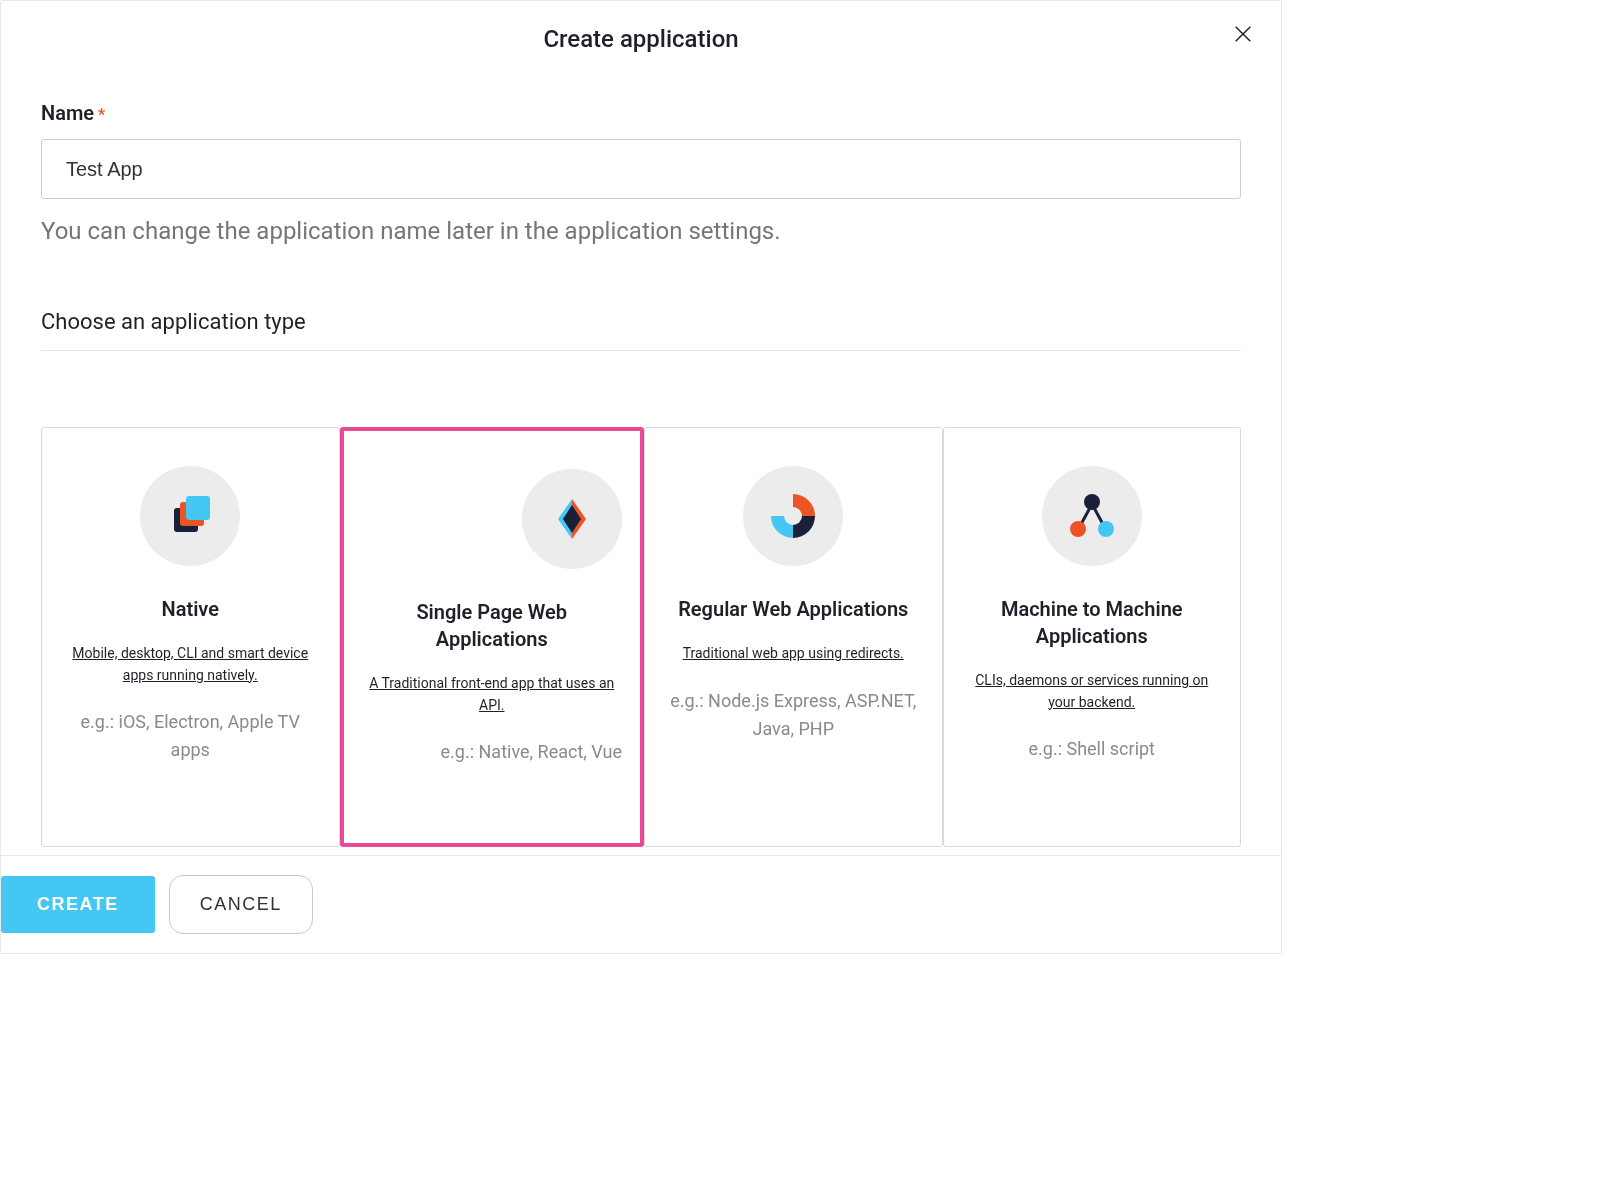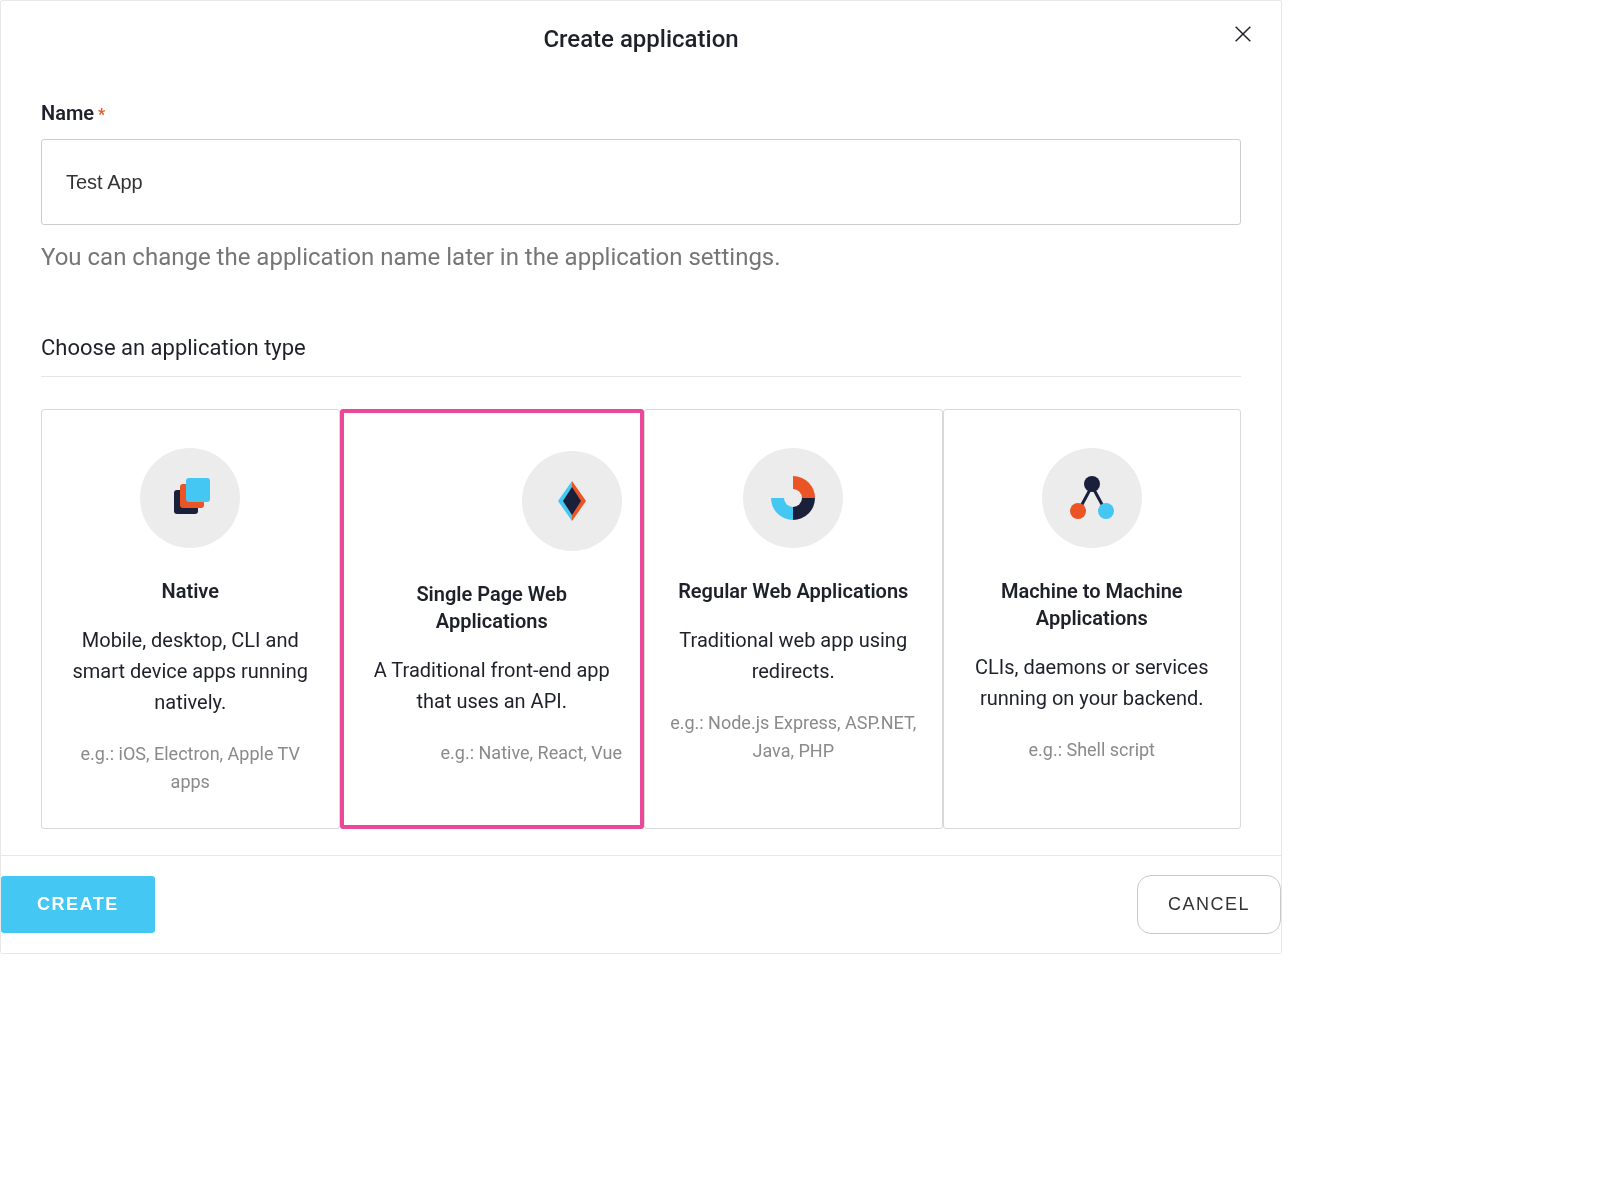--- a/index.html
+++ b/index.html
@@ -57,21 +57,21 @@
       display: inline-block;
       margin-bottom: 14px;
     }
     .required {
       color: #eb5424;
       margin-left: 4px;
       font-weight: 600;
     }
     .text-input {
       width: 100%;
-      height: 86px;
+      height: 60px;
       padding: 0 24px;
       font-size: 20px;
       border: 1px solid #cdcdcd;
       border-radius: 3px;
       color: #333;
       outline: none;
     }
     .helper-text {
       margin-top: 18px;
       font-size: 24px;
@@ -80,21 +80,21 @@
     .section-title {
       font-size: 22px;
       font-weight: 400;
       color: #1e212a;
       margin-top: 64px;
       padding-bottom: 16px;
       border-bottom: 1px solid #e5e5e5;
     }
     .cards {
       display: flex;
-      margin-top: 32px;
+      margin-top: 76px;
     }
     .card {
       flex: 1;
       border: 1px solid #d9d9d9;
       border-radius: 3px;
       padding: 38px 18px 24px 18px;
       text-align: center;
       cursor: pointer;
       min-height: 420px;
       display: flex;
@@ -116,40 +116,41 @@
       margin-bottom: 30px;
     }
     .card-title {
       font-size: 20px;
       font-weight: 600;
       color: #1e212a;
       margin-bottom: 20px;
       line-height: 1.35;
     }
     .card-desc {
-      font-size: 20px;
+      font-size: 14px;
       color: #1e212a;
       line-height: 1.55;
       margin-bottom: 22px;
+      text-decoration: underline;
     }
     .card-examples {
       font-size: 18px;
       color: #8a8a8a;
       line-height: 1.55;
     }
     .footer {
       position: absolute;
       bottom: 0;
       left: 0;
       right: 0;
       height: 98px;
       border-top: 1px solid #e8e8e8;
       display: flex;
       align-items: center;
-      justify-content: space-between;
+      justify-content: flex-start;
       gap: 14px;
       background: #fff;
     }
     .btn-primary {
       background: #44c7f3;
       border: none;
       color: #fff;
       font-size: 18px;
       font-weight: 600;
       letter-spacing: 1.5px;

